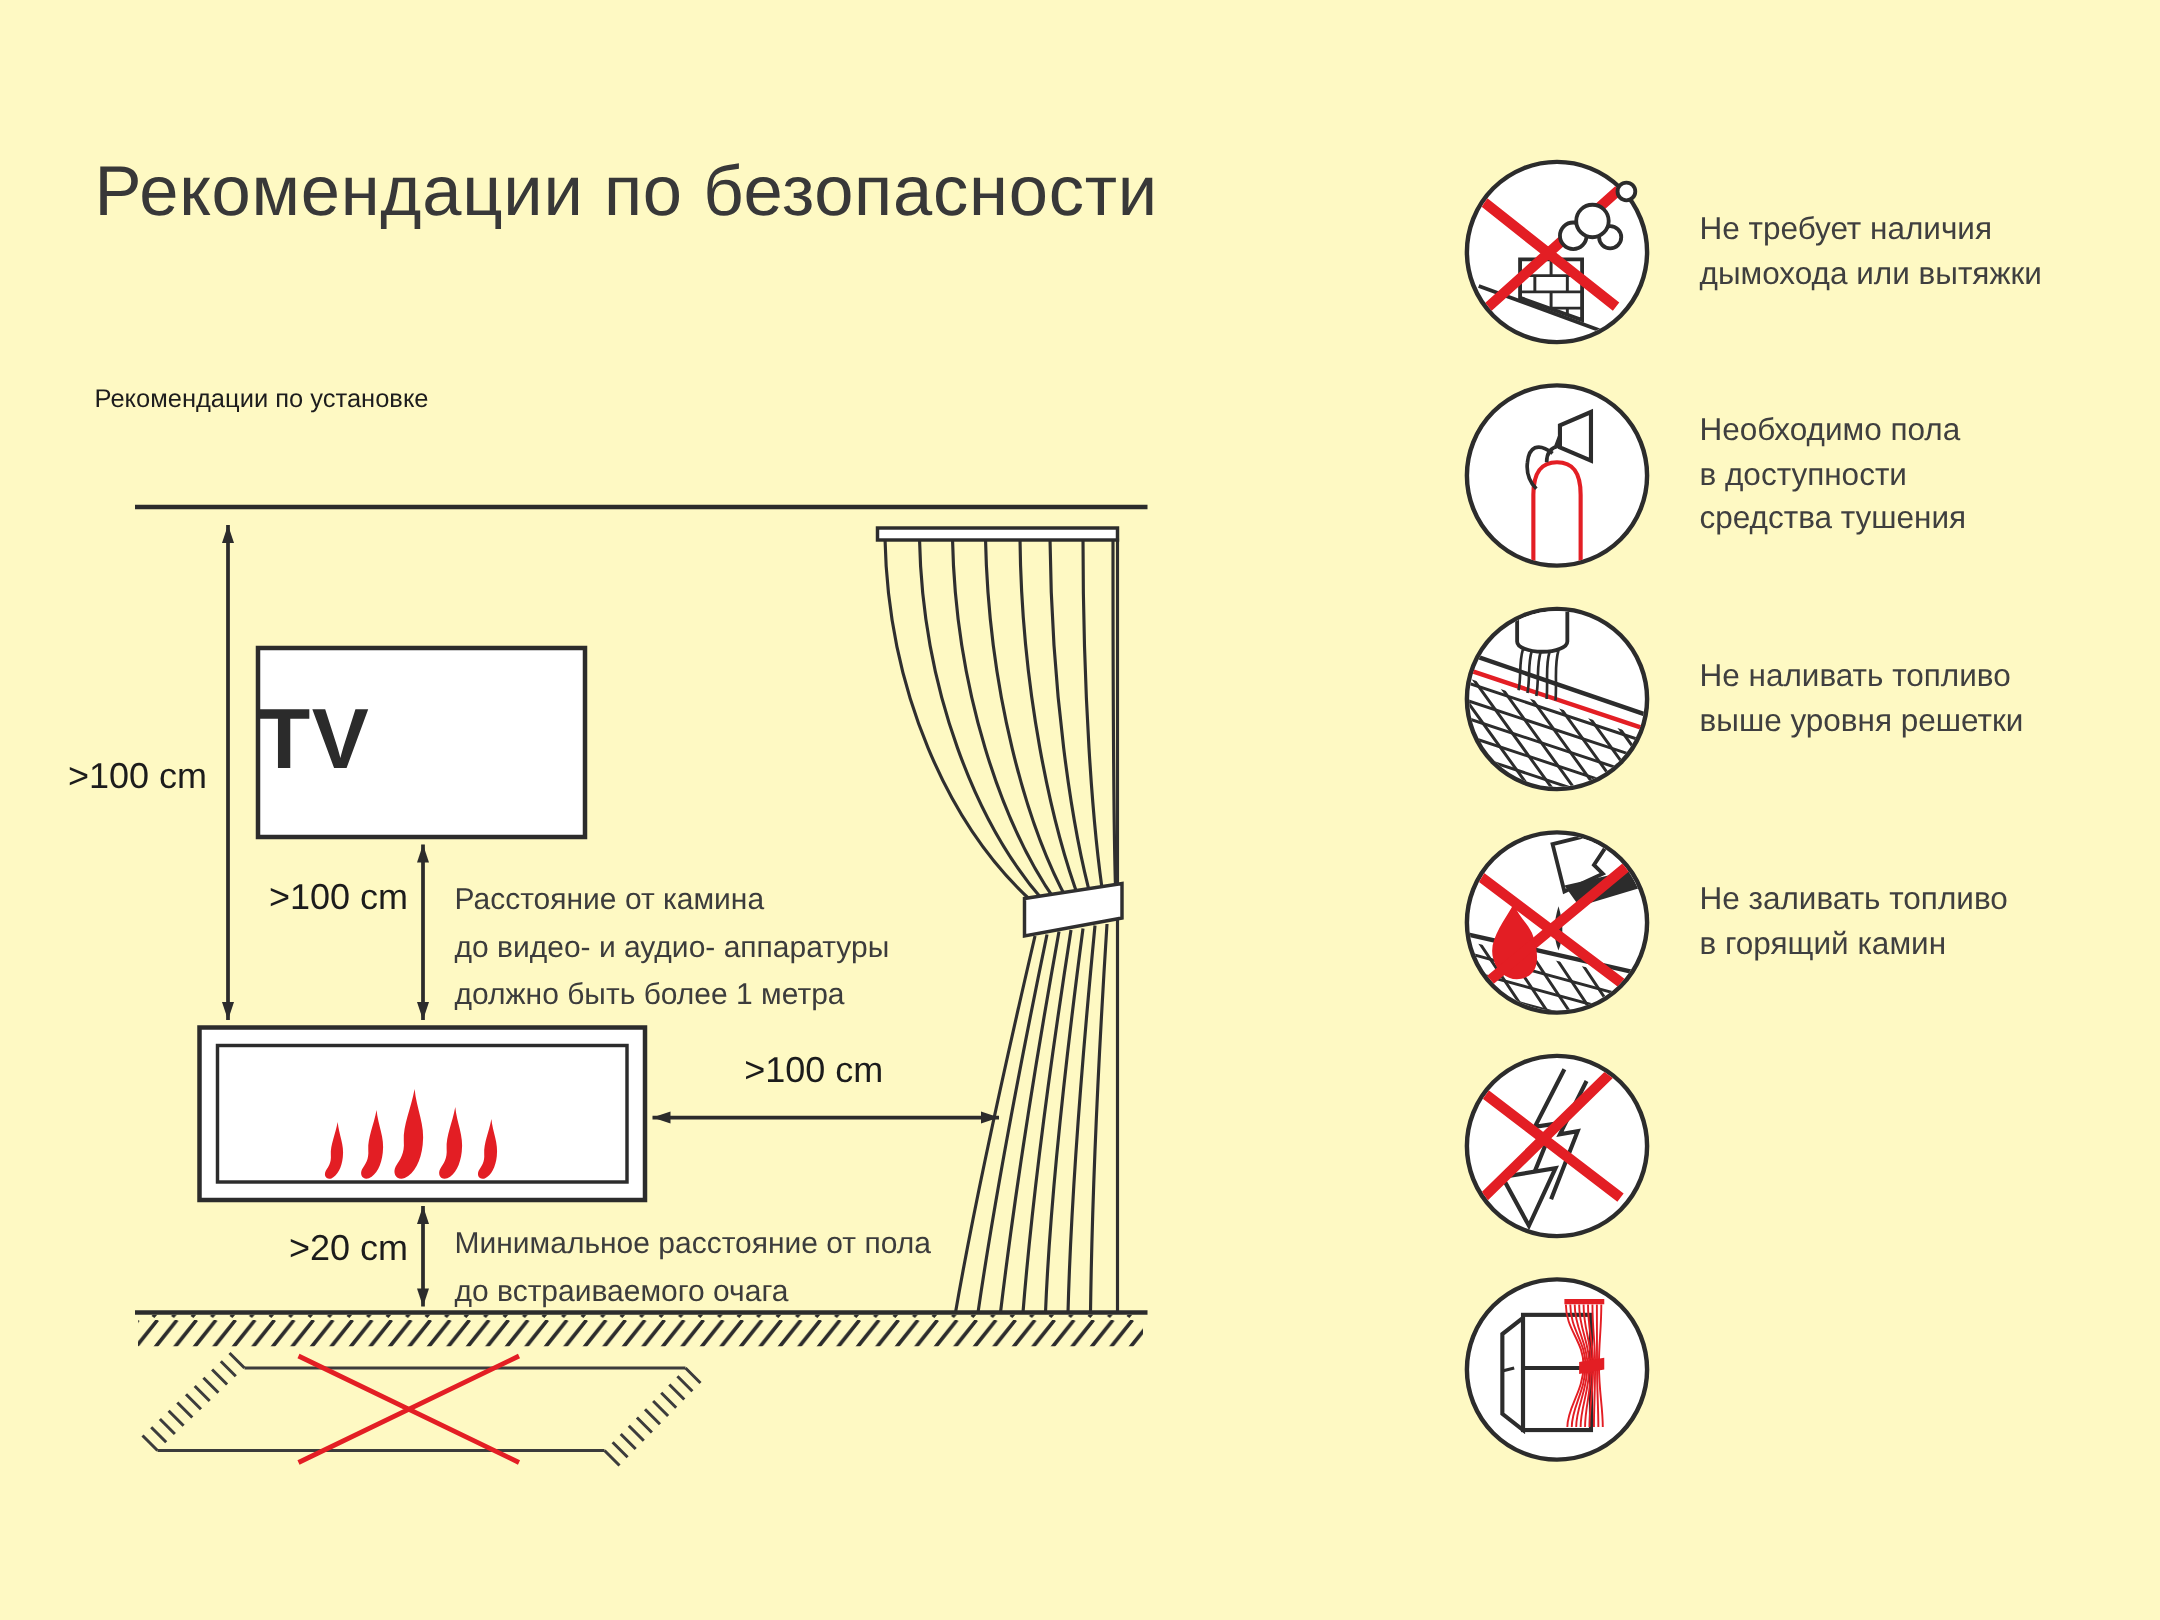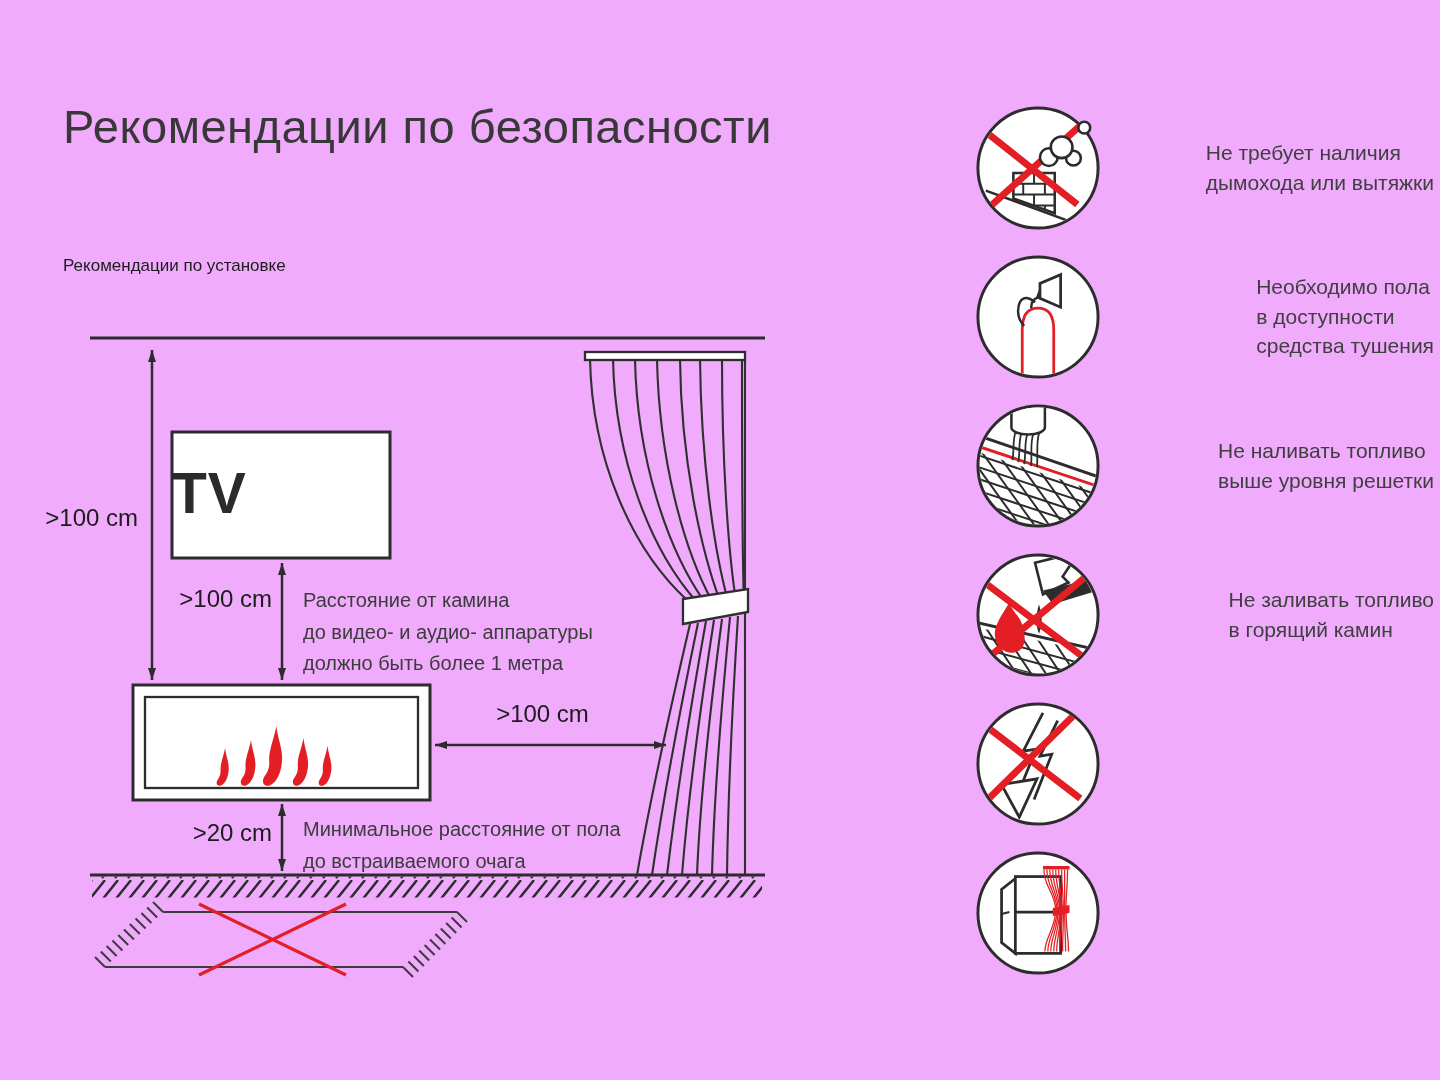--- a/index.html
+++ b/index.html
@@ -1,18 +1,18 @@
 <!DOCTYPE html>
 <html><head>
 <meta charset="utf-8">
 <style>
   * { margin:0; padding:0; box-sizing:border-box; }
   html,body { background:#ffffff; }
   .page {
-    position:relative; width:1440px; height:1080px; background:#f0abfc;
+    position:relative; width:1440px; height:1080px; background:#fef9c3;
     font-family:"Liberation Sans", sans-serif; overflow:hidden;
   }
   .title {
     position:absolute; left:63px; top:99px;
     font-size:47px; font-weight:300; letter-spacing:0.5px; color:#383838;
   }
   .subtitle {
     position:absolute; left:63px; top:256px;
     font-size:17px; font-weight:400; color:#1d1d1d;
   }
@@ -25,21 +25,21 @@
   .dim.c { text-align:center; }
   .note {
     position:absolute; font-size:20px; color:#3c3c3c; line-height:31.5px;
     white-space:pre-line;
   }
   .tv-label {
     position:absolute; left:172px; top:460px; width:218px; text-align:left;
     font-size:57px; font-weight:700; letter-spacing:1px; color:#2b2b2b;
   }
   .rules { position:absolute; left:974px; top:93px; width:460px; }
-  .rule { display:flex; align-items:center; height:149px;justify-content:space-between; }
+  .rule { display:flex; align-items:center; height:149px; }
   .rule .icon { width:128px; height:128px; flex:0 0 128px; }
   .rule p {
     margin-left:31px; font-size:21px; line-height:29.5px; color:#3f3f3f;
     white-space:pre-line;
   }
 </style>
 </head>
 <body>
 
 <div class="page">

